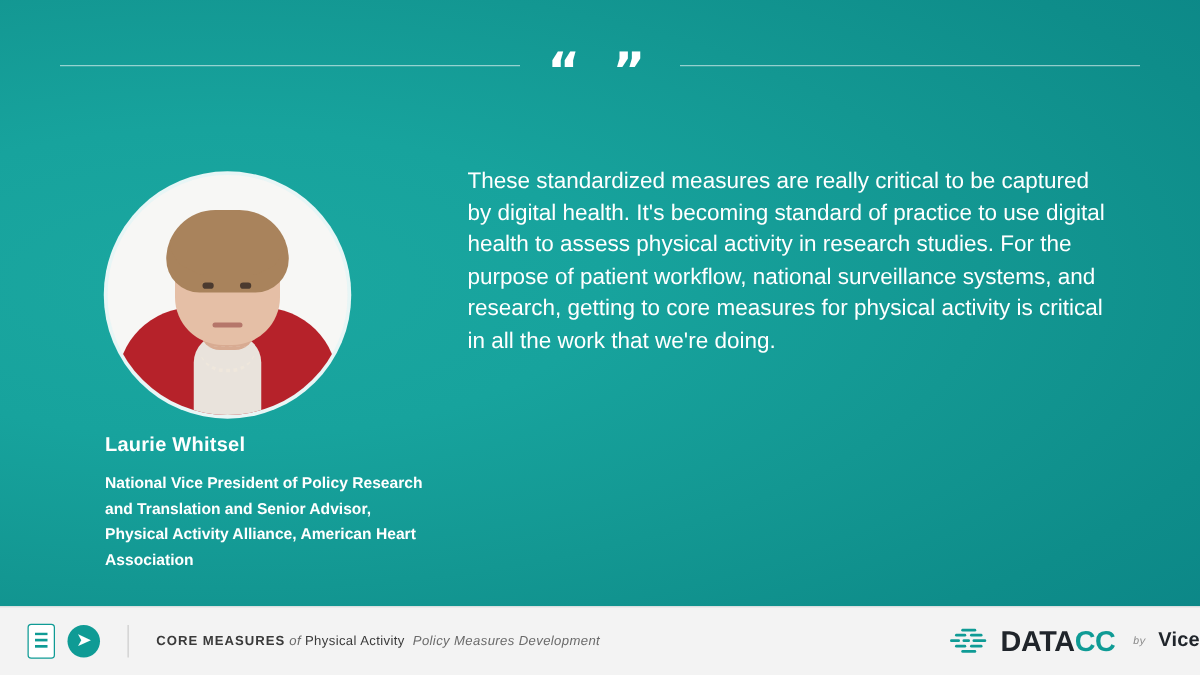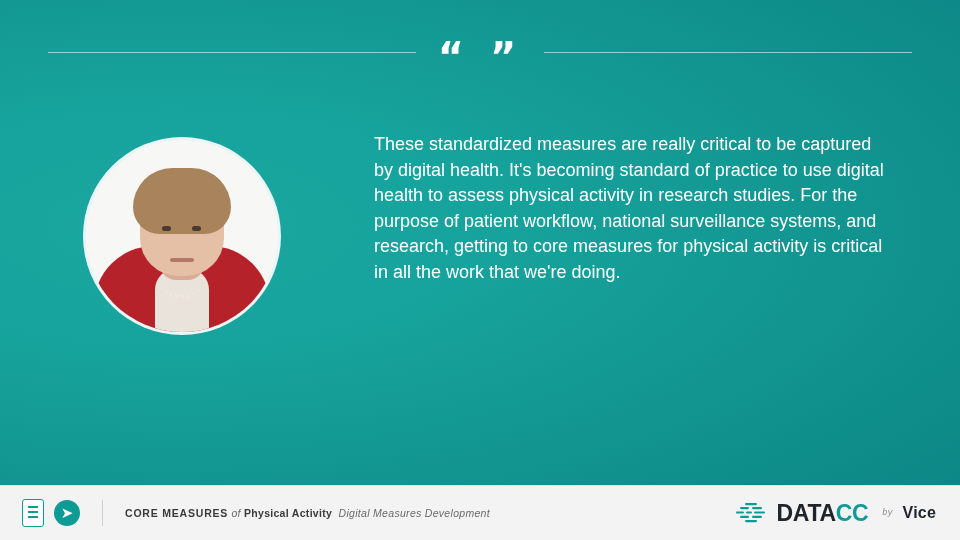--- a/index.html
+++ b/index.html
@@ -253,24 +253,23 @@
   }
   .f-text .strong {
     font-weight: 700;
     color: #3a3a3a;
     letter-spacing: 0.8px;
   }
   .f-text .ital {
     font-style: italic;
     color: #6a6a6a;
   }
-  .f-text .bold2 { font-weight: 700; color: #3a3a3a; }
+  .f-text .bold2 { font-weight: 400; color: #3a3a3a; }
   .footer-right {
     margin-left: auto;
-    padding-right: 24px;
     display: flex;
     align-items: center;
     gap: 10px;
   }
   .dcc-mark {
     width: 30px;
     height: 22px;
     display: block;
   }
   .dcc-word {
@@ -316,35 +315,39 @@
       <div class="ph-necklace"></div>
       <div class="ph-head"></div>
       <div class="ph-hair"></div>
       <div class="ph-fringe"></div>
       <div class="ph-eye left"></div>
       <div class="ph-eye right"></div>
       <div class="ph-mouth"></div>
     </div>
   </div>
 
+  <div class="speaker">
+    <p class="speaker-name">Laurie Whitsel</p>
+    <p class="speaker-title">National Vice President of Policy Research and Translation and Senior Advisor, Physical Activity Alliance, American Heart Association</p>
+  </div>
 
   <div class="quote-body">These standardized measures are really critical to be captured by digital health. It's becoming standard of practice to use digital health to assess physical activity in research studies. For the purpose of patient workflow, national surveillance systems, and research, getting to core measures for physical activity is critical in all the work that we're doing.</div>
 
   <div class="footer">
     <div class="footer-left">
       <div class="f-icon">
           <div class="bars"></div>
         </div>
       <div class="f-run">➤</div>
       <div class="f-sep"></div>
       <div class="f-text">
         <span class="strong">CORE MEASURES</span>
         <span class="ital">of</span>
         <span class="bold2">Physical Activity</span>
-        &nbsp;<span class="ital">Digital Measures Development</span>
+        &nbsp;<span class="ital">Policy Measures Development</span>
       </div>
     </div>
     <div class="footer-right">
       <svg class="dcc-mark" viewBox="0 0 30 22">
         <g fill="#0f9b95">
           <rect x="9" y="1" width="12" height="2.2" rx="1.1"></rect>
           <rect x="4" y="5" width="9" height="2.2" rx="1.1"></rect>
           <rect x="16" y="5" width="10" height="2.2" rx="1.1"></rect>
           <rect x="0" y="9.4" width="8" height="2.2" rx="1.1"></rect>
           <rect x="10" y="9.4" width="6" height="2.2" rx="1.1"></rect>

